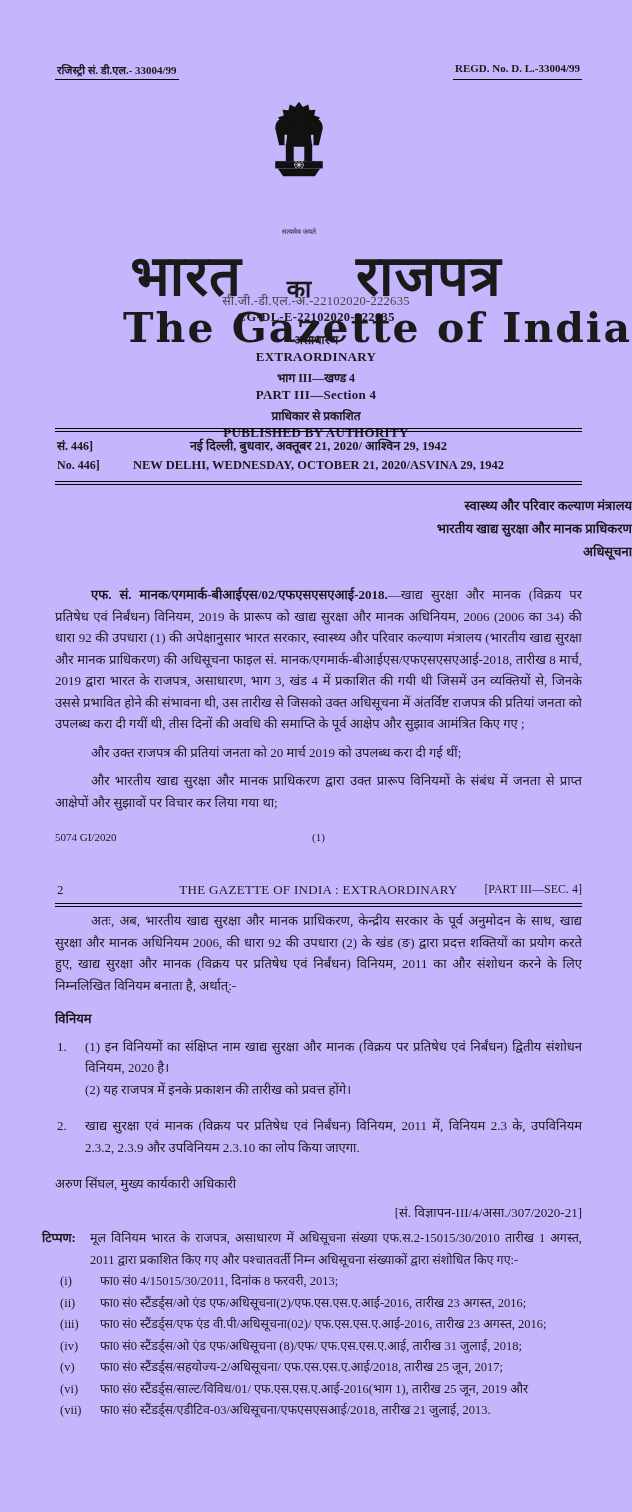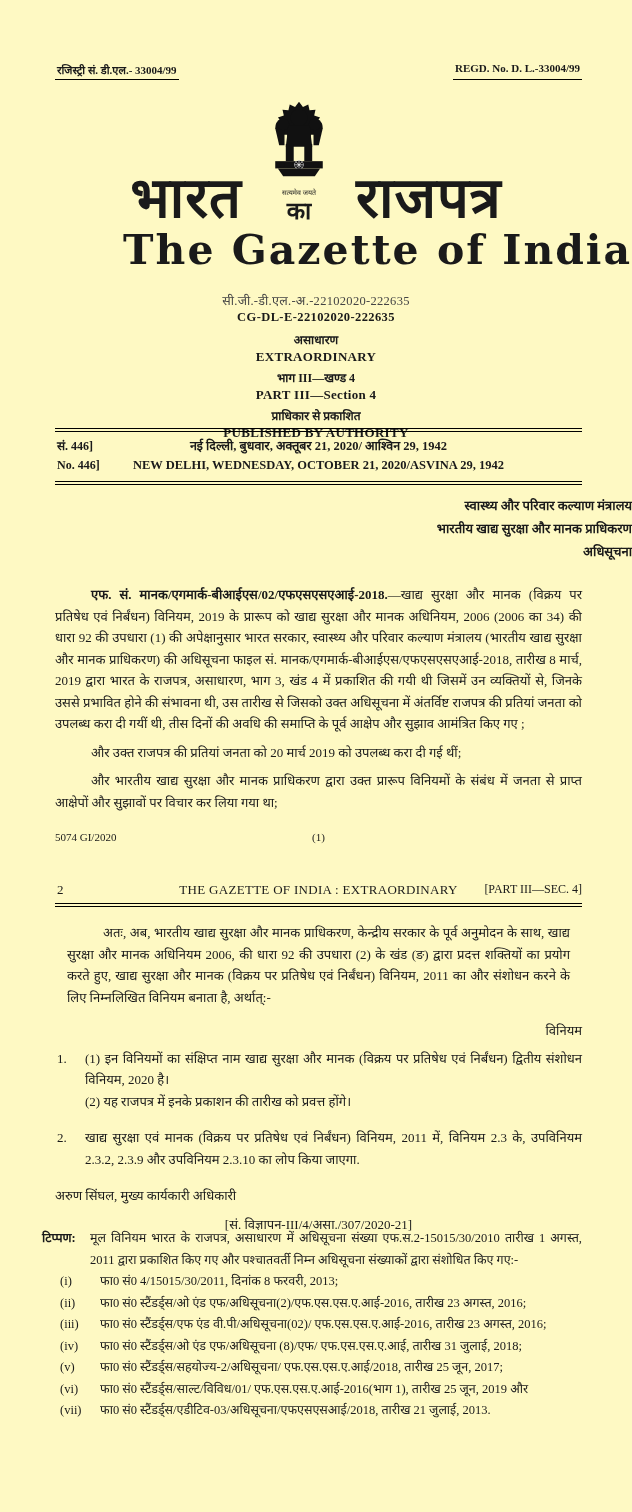--- a/index.html
+++ b/index.html
@@ -1,29 +1,29 @@
 <!DOCTYPE html>
 <html><head>
 <meta charset="utf-8">
 <style>
   html,body{margin:0;padding:0;background:#ffffff;}
   .page{
-    position:relative;width:632px;height:1512px;background:#fef9c3;
+    position:relative;width:632px;height:1512px;background:#c4b5fd;
     font-family:"Liberation Serif","DejaVu Serif",serif;color:#1a1a1a;
     overflow:hidden;
   }
   
   .reg-row{position:absolute;top:62px;left:55px;right:50px;display:flex;justify-content:space-between;
     font-size:11px;font-weight:bold;}
   .reg-row span{border-bottom:1.5px solid #000;padding:0 2px 2px 2px;}
   
   .masthead{position:absolute;top:100px;left:0;width:100%;text-align:right;}
   .mast-row{display:flex;justify-content:center;align-items:flex-end;gap:14px;}
   .mast-word{font-size:56px;line-height:50px;font-weight:bold;font-family:"DejaVu Sans","Liberation Serif",sans-serif;letter-spacing:1px;}
-  .mast-center{display:flex;flex-direction:column;align-items:center;width:86px;}
+  .mast-center{display:flex;flex-direction:column;align-items:center;width:86px;gap:39px;}
   .motto{font-size:7px;line-height:8px;margin-top:1px;}
   .kaa{font-size:24px;font-weight:bold;line-height:24px;margin-top:2px;font-family:"DejaVu Sans",sans-serif;}
   .mast-eng{font-size:41px;line-height:42px;font-weight:bold;letter-spacing:2px;margin-top:6px;
     font-family:"DejaVu Serif","Liberation Serif",serif;transform:scaleY(1.02);}
   
   .codes{position:absolute;top:284px;left:0;width:100%;text-align:center;}
   .code-hi{font-size:12.5px;color:#444;letter-spacing:.3px;margin-top:8px;}
   .code-en{font-size:12.5px;font-weight:bold;letter-spacing:.4px;margin-top:1px;}
   
   .type-block{position:absolute;top:331px;left:0;width:100%;text-align:center;}
@@ -47,28 +47,28 @@
   .body1 .gap{margin-top:7px;}
   .p1-footer{position:absolute;top:831px;left:55px;right:50px;font-size:11px;}
   .p1-footer .c{position:absolute;left:0;width:100%;text-align:center;}
   
   .p2header{position:absolute;top:882px;left:55px;right:50px;border-bottom:4px double #000;padding-bottom:4px;height:17px;}
   .p2header .num{position:absolute;left:2px;top:0;font-size:13px;}
   .p2header .ttl{position:absolute;left:0;width:100%;text-align:center;font-size:13px;letter-spacing:.3px;}
   .p2header .prt{position:absolute;right:0;top:0;font-size:12px;}
   
   .body2{position:absolute;top:910px;left:55px;right:50px;font-size:13px;line-height:21.5px;text-align:justify;}
-  .body2 p{margin:12px;}
+  .body2 p{margin:0;}
   .body2 .indent{text-indent:36px;}
-  .vinyam{ text-align:right;font-weight:normal;margin-top:0;}
+  .vinyam{ text-align:left;font-weight:bold;margin-top:12px;}
   .olist{margin-top:6px;}
   .oitem{position:relative;padding-left:30px;margin-bottom:15px;}
   .oitem .onum{position:absolute;left:2px;top:0;}
   .sig{ margin-top:2px;}
-  .ref{ text-align:center;margin-top:7px;}
+  .ref{ text-align:right;margin-top:7px;}
   
   .notes{position:absolute;top:1228px;left:42px;right:50px;font-size:12.5px;line-height:21.5px;}
   .note-head{position:relative;padding-left:48px;text-align:justify;}
   .note-head .nlabel{position:absolute;left:0;top:0;font-weight:bold;}
   .note-item{position:relative;padding-left:58px;}
   .note-item .ilabel{position:absolute;left:18px;top:0;}
 </style>
 </head>
 <body>
 

